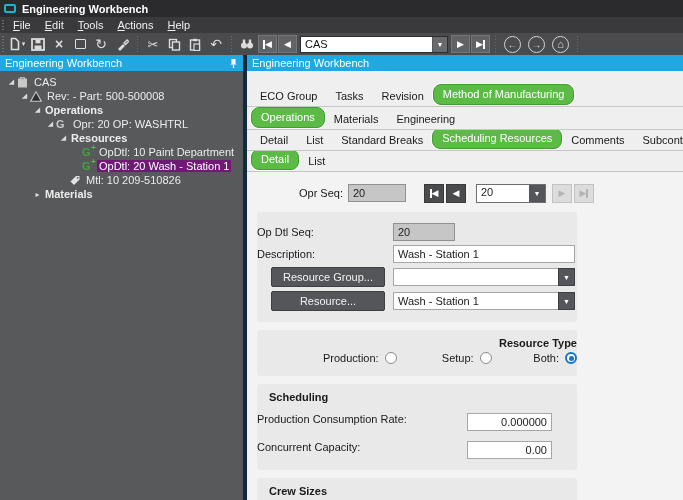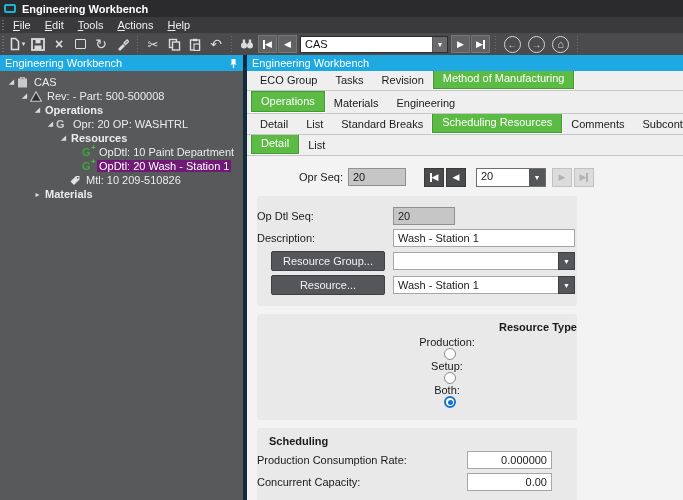--- a/index.html
+++ b/index.html
@@ -47,22 +47,22 @@
   .tlbl { padding:0 2px; }
   .trow.bold .tlbl { font-weight:bold; }
   .trow.selected .tlbl { background:#701a75; color:#FFF; }
   .gico { font-weight:bold; font-size:11px; color:#C9C9C9; position:relative; line-height:10px; }
   .gico.green { color:#3FA53C; }
   .gico .plus { position:absolute; top:-4px; right:-5px; font-size:8px; color:#47C73F; font-weight:bold; }
 
   
   .tabrow { display:flex; align-items:flex-end; background:#EFEFEF; border-bottom:1px solid #C6C6C6; padding:2px 2px 0 4px; white-space:nowrap; overflow:hidden; }
   .tab { padding:3px 9px 4px 9px; color:#1A1A1A; }
-  .tab.active { background:#5CBB44; color:#FFF; border:1px solid #3F9E2D; border-radius:0; margin-bottom:1px; box-shadow:0 0 0 1px #FFF; }
-  .r1 { height:20px; } .r2 { height:23px; } .r3 { height:21px; font-size:11px; } .r4 { height:21px; }
+  .tab.active { background:#5CBB44; color:#FFF; border:1px solid #3F9E2D; border-radius:8px; margin-bottom:1px; box-shadow:0 0 0 1px #FFF; }
+  .r1 { height:36px; } .r2 { height:23px; } .r3 { height:21px; font-size:11px; } .r4 { height:21px; }
 
   
   .content { padding-top:6px; }
   .oprseq { display:flex; align-items:center; height:30px; margin-bottom:4px; }
   .oprseq .lbl { width:96px; text-align:right; margin-right:5px; }
   .tbox { height:18px; border:1px solid #A6A6A6; background:#FFF; display:flex; align-items:center; padding:0 4px; }
   .tbox.dis { background:#C6C6C6; border-color:#909090; color:#222; }
   .tbox.num { justify-content:flex-end; }
   .seqbox { width:58px; }
   .dknav { width:20px; height:19px; background:#4A4B4D; border:1px solid #39393B; color:#FFF; display:flex; align-items:center; justify-content:center; font-size:9px; margin-right:2px; }
@@ -73,21 +73,21 @@
   .seqcombo .val { flex:1; padding:1px 4px; }
   .seqcombo .dd { width:16px; background:#55565A; color:#FFF; font-size:7px; display:flex; align-items:center; justify-content:center; }
 
   .group { background:#E9E9EA; border-radius:3px; width:320px; margin:0 0 8px 10px; padding:7px 0 7px 0; }
   .gtitle { font-weight:bold; margin:0 0 3px 12px; }
   .frow { display:flex; align-items:center; margin:4px 0; }
   .flabel { width:132px; text-align:left; margin-right:4px; flex:none; }
   .dkbtn { width:114px; height:20px; margin-left:14px; margin-right:8px; background:#55565A; color:#F2F2F2; border:1px solid #3E3F42; border-radius:2px; display:flex; align-items:center; justify-content:center; flex:none; }
   .combo { position:relative; width:182px; padding-right:18px; }
   .combo .dd { position:absolute; right:-1px; top:-1px; bottom:-1px; width:17px; background:#55565A; color:#FFF; font-size:7px; display:flex; align-items:center; justify-content:center; border:1px solid #3E3F42; }
-  .w62 { width:62px; } .w182 { width:182px; } .w104 { width:85px; }
+  .w62 { width:62px; } .w182 { width:182px; } .w104 { width:85px;margin-top:6px; }
   .flabel.wide { width:206px; }
 
   .radiorow { display:flex; align-items:center; margin:3px 0 2px 0; }
   .radio { width:12px; height:12px; border:1px solid #8A8A8A; border-radius:50%; background:#FFF; display:flex; align-items:center; justify-content:center; flex:none; }
   .radio.checked { border:2px solid #1573CF; }
   .radio.checked::after { content:""; width:5px; height:5px; border-radius:50%; background:#1573CF; }
   .rlbl { margin-right:6px; }
 </style>
 </head>
 <body>
@@ -335,21 +335,21 @@
         <span class="dkbtn">Resource...</span>
         <span class="tbox combo">
           <span>Wash - Station 1</span>
           <span class="dd">▼</span>
         </span>
       </div>
     </div>
 
     <div class="group" style="padding-bottom:10px;text-align:right;">
       <div class="gtitle">Resource Type</div>
-      <div class="radiorow" style="padding-left:66px;flex-direction:column;">
+      <div class="radiorow" style="padding-left:66px;">
         <span class="rlbl">Production:</span>
         <span class="radio"></span>
         <span style="width:52px;"></span>
         <span class="rlbl">Setup:</span>
         <span class="radio"></span>
         <span style="width:48px;"></span>
         <span class="rlbl">Both:</span>
         <span class="radio checked"></span>
       </div>
     </div>

